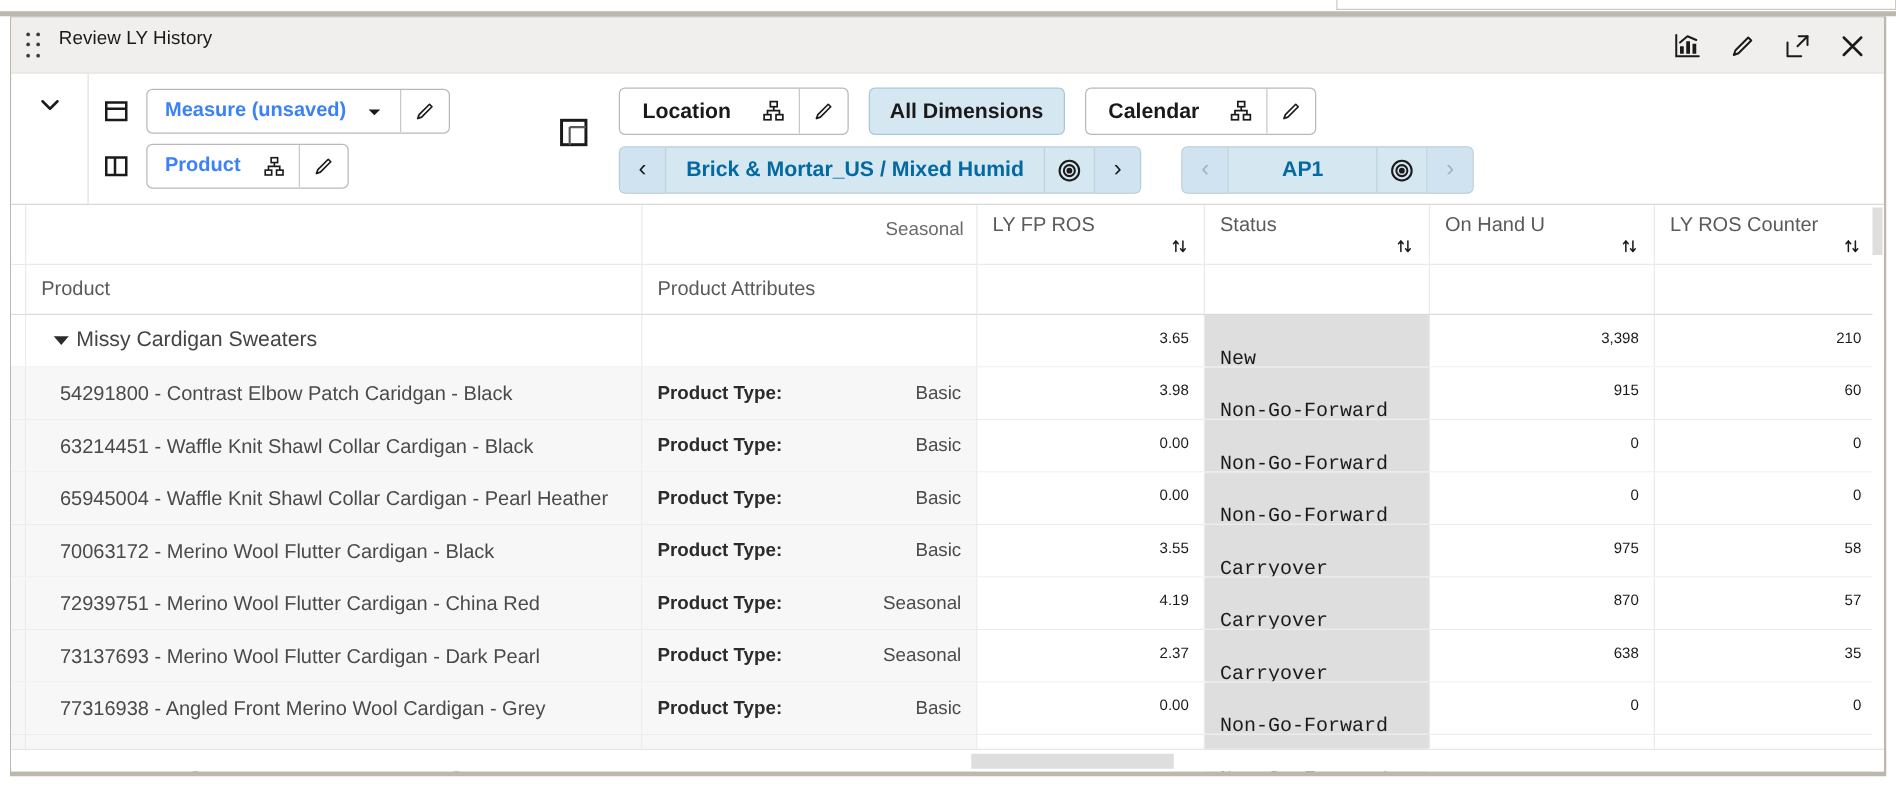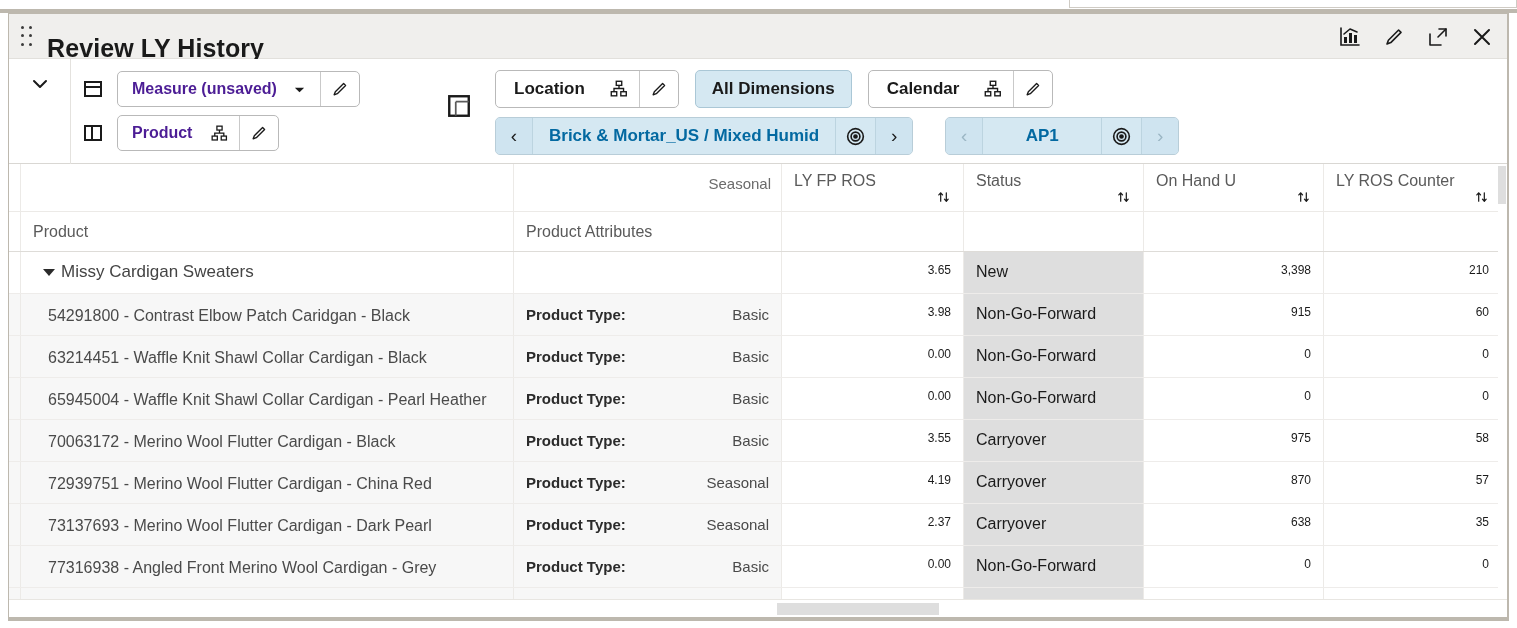--- a/index.html
+++ b/index.html
@@ -44,22 +44,22 @@
   }
   #drag-handle {
     position: absolute; left: 12px; top: 12px;
     width: 12px; height: 22px;
     display: grid; grid-template-columns: 1fr 1fr; grid-template-rows: repeat(3,1fr);
     gap: 3px 4px; align-content: center;
     cursor: move;
   }
   #drag-handle i { width: 3px; height: 3px; background: #3b3b3b; border-radius: 50%; display:block; }
   #panel-title {
-    position: absolute; left: 38px; top: 20px;
-    font-size: 25px; font-weight: bold; color: #1a1a1a;
+    position: absolute; left: 38px; top: 8px;
+    font-size: 15px; font-weight: normal; color: #1a1a1a;
     letter-spacing: .1px;
   }
   #title-actions {
     position: absolute; right: 14px; top: 0; height: 45px;
     display: flex; align-items: center; gap: 22px;
   }
   .tb-icon { width: 22px; height: 22px; display:block; cursor: pointer; }
 
   
   #toolbar {
@@ -80,21 +80,21 @@
   .axis-row.second { height: 44px; }
   .axis-glyph { width: 24px; height: 24px; flex: none; }
   .chip {
     display: inline-flex; align-items: center;
     height: 36px;
     border: 1px solid #b9b9b9; border-radius: 5px;
     background: #ffffff; overflow: hidden;
   }
   .chip-label {
     padding: 0 12px 0 14px;
-    font-size: 16px; font-weight: bold; color: #4c1d95; white-space: nowrap;
+    font-size: 16px; font-weight: bold; color: #3b82f6; white-space: nowrap;
   }
   .chip-caret { padding: 0 14px 0 4px; display:flex; align-items:center; }
   .chip-hier { padding: 0 10px 0 6px; display:flex; align-items:center; }
   .chip-edit {
     border-left: 1px solid #c9c9c9; padding: 0 10px;
     height: 100%; display:flex; align-items:center; cursor:pointer;
   }
   #measure-chip { min-width: 218px; justify-content: space-between; }
   #product-chip { }
 
@@ -200,22 +200,22 @@
   }
   .attr-val {
     position:absolute; right: 12px; top: 12px;
     font-size: 15px; color:#4a4a4a;
   }
   .num-val {
     position:absolute; right: 12px; top: 11px;
     font-size: 12px; color:#1a1a1a;
   }
   .status-val {
-    position:absolute; left: 12px; top: 11px;
-    font-size: 16px; color:#1a1a1a; white-space:nowrap;
+    position:absolute; left: 12px; top: 26px;
+    font-size: 16px; color:#1a1a1a; white-space:nowrap;font-family:Liberation Mono, monospace;
   }
 
   
   #vscroll-track {
     position:absolute; right: 0; top: 0; width: 9px; height: 457px;
     background: #ffffff;
   }
   #vscroll-thumb {
     position:absolute; right: 1px; top: 2px; width: 8px; height: 38px;
     background: #dedede; cursor: pointer;

